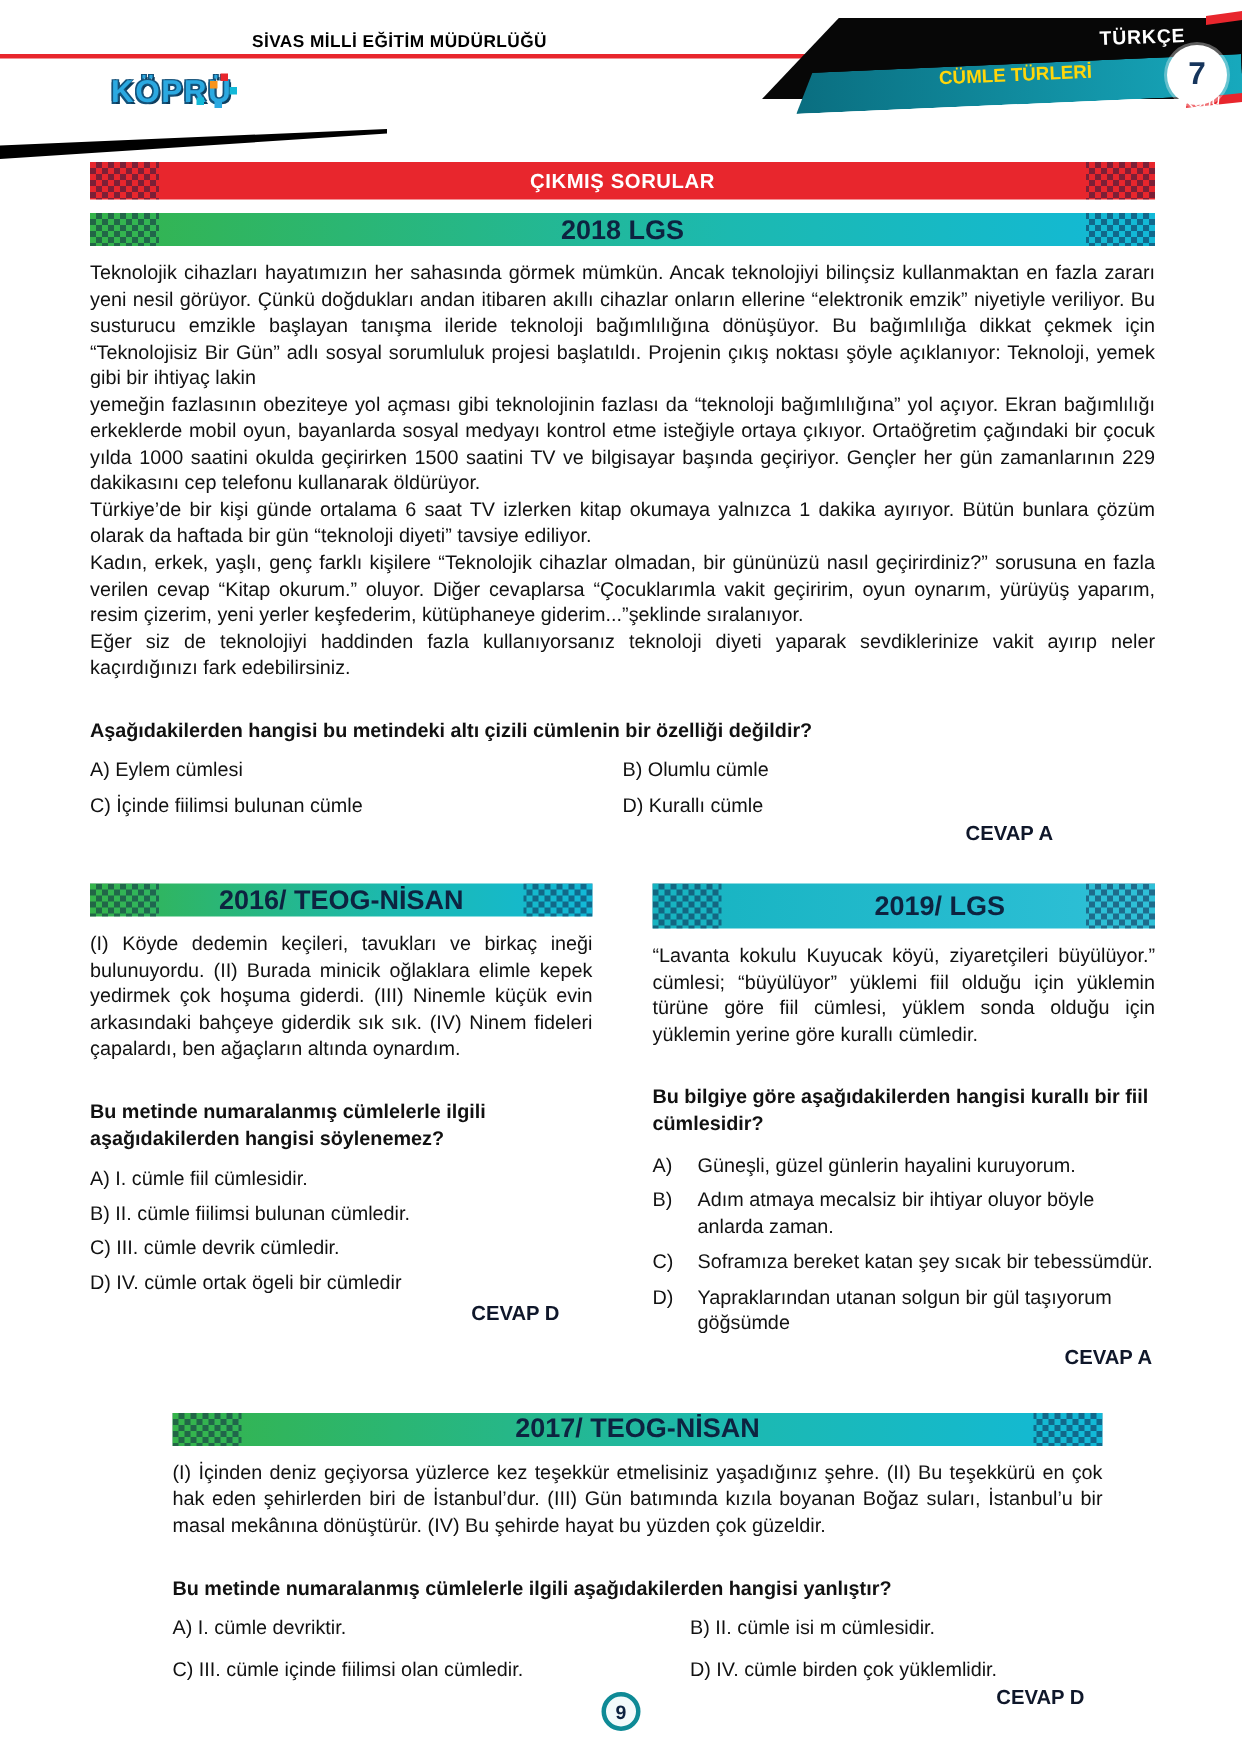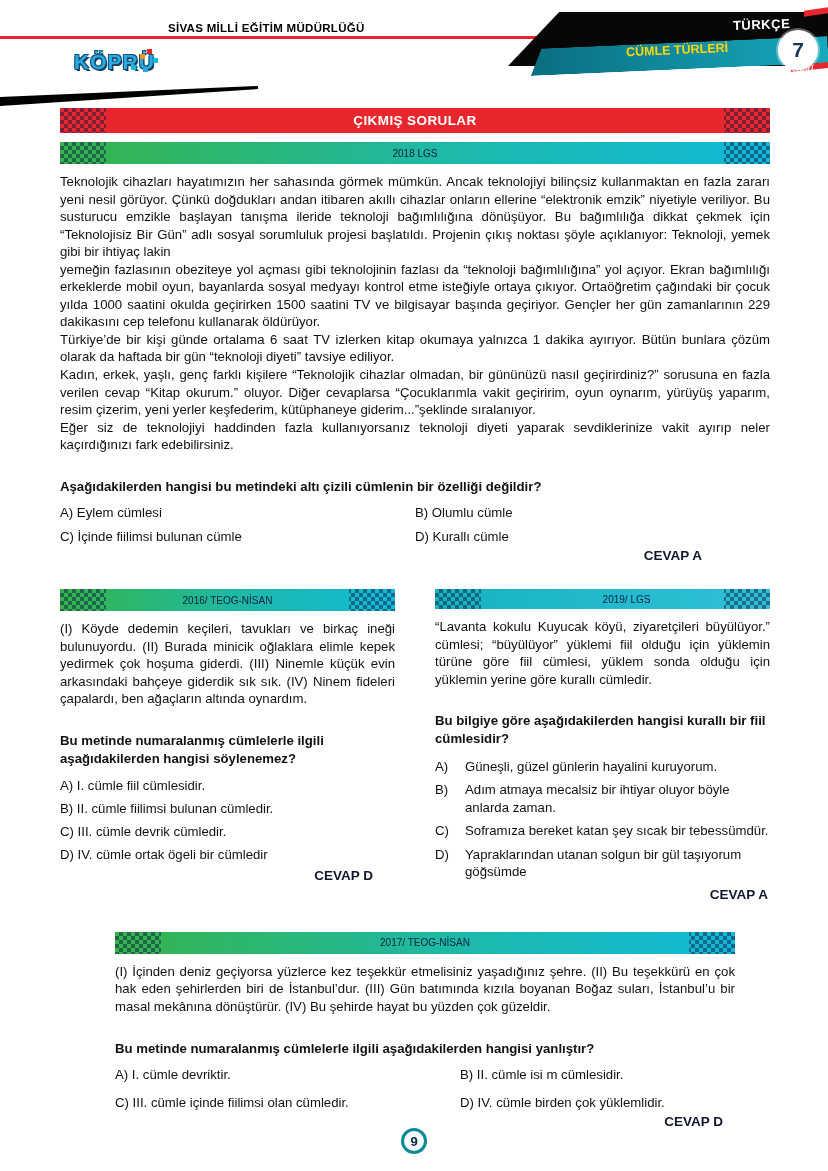--- a/index.html
+++ b/index.html
@@ -35,22 +35,22 @@
   .content { position:absolute; top:108px; left:60px; width:710px; }
 
   .banner { position:relative; display:flex; align-items:center; justify-content:center; }
   .banner .pix { position:absolute; top:0; bottom:0; width:46px;
           background-image:repeating-conic-gradient(rgba(15,25,65,.5) 0% 25%, rgba(255,255,255,0) 0% 50%);
           background-size:8px 8px; }
   .banner .pix.left { left:0; } .banner .pix.right { right:0; transform:scaleX(-1); }
   .banner.red { height:25px; background:#e8262d; margin-bottom:9px; }
   .banner.red .banner-title { color:#fff; font-weight:bold; font-size:13.5px; letter-spacing:.4px; }
   .banner.grn { height:22px; background:linear-gradient(90deg,#35b44a 0%,#1cb9b0 60%,#12b9d8 100%); margin-bottom:9px; }
-  .banner.cyn { height:20px; background:linear-gradient(90deg,#16b3c0 0%,#2fc0d8 100%); margin-bottom:9px;padding-left:48px; }
-  .banner.grn .banner-title, .banner.cyn .banner-title { color:#0d2340; font-weight:normal; font-size:10px; }
+  .banner.cyn { height:30px; background:linear-gradient(90deg,#16b3c0 0%,#2fc0d8 100%); margin-bottom:9px;padding-left:48px; }
+  .banner.grn .banner-title, .banner.cyn .banner-title { color:#0d2340; font-weight:bold; font-size:18px; }
 
   .passage p { margin:0; font-size:13.2px; line-height:1.33; text-align:justify; }
   .u { text-underline-offset:2px; }
   .q { font-weight:bold; font-size:13.2px; line-height:1.33; margin:24px 0 10px; }
   .opt-grid { display:grid; grid-template-columns:1fr 1fr; row-gap:9px; font-size:13.2px; }
   .answer { text-align:right; color:#0f172a; font-weight:bold; font-size:13.5px; margin-top:4px; }
   .a2018 { margin-right:68px; }
 
   .cols { display:flex; gap:40px; margin-top:26px; }
   .col { width:335px; }

